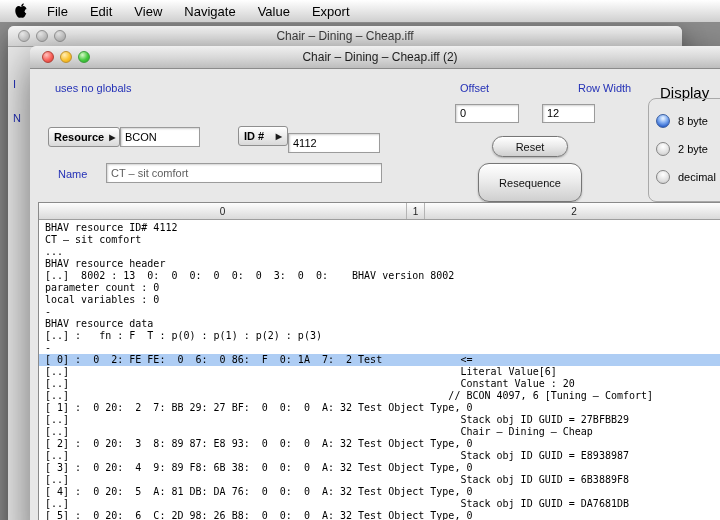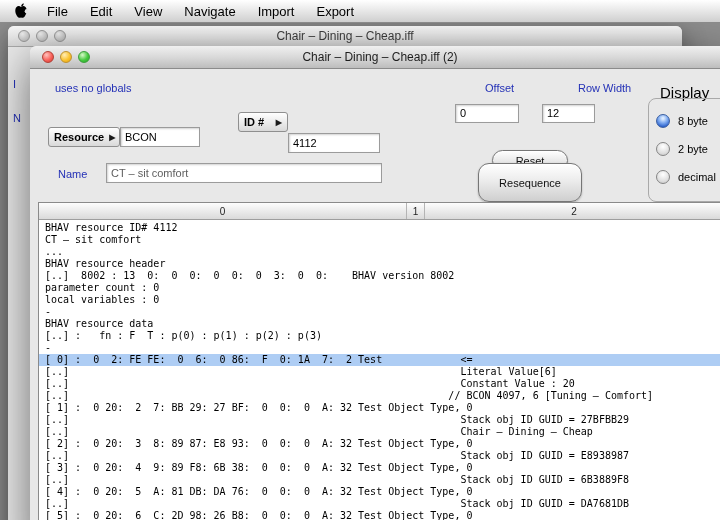--- a/index.html
+++ b/index.html
@@ -128,21 +128,21 @@
     <svg width="14" height="16" viewBox="0 0 14 16">
       <path d="M7 4.1 C8.4 2.6 10.4 2.9 11.4 3.9 C13.4 5.9 12.9 10 11 12.9 C10 14.5 8.8 15.2 7 14.4 C5.2 15.2 4 14.5 3 12.9 C1.1 10 0.6 5.9 2.6 3.9 C3.6 2.9 5.6 2.6 7 4.1 Z" fill="#000"></path>
       <path d="M7.2 3.4 C7.1 1.9 8.2 0.5 9.7 0.2 C9.9 1.8 8.7 3.3 7.2 3.4 Z" fill="#000"></path>
       <circle cx="12.9" cy="8.2" r="2.2" fill="#e3e3e3"></circle>
     </svg>
   </span>
   <span class="mitem">File</span>
   <span class="mitem">Edit</span>
   <span class="mitem">View</span>
   <span class="mitem">Navigate</span>
-  <span class="mitem">Import</span>
+  <span class="mitem">Value</span>
   <span class="mitem">Export</span>
 </div>
 
 <div class="backwin">
   <div class="titlebar">
     <span class="light gray l1"></span>
     <span class="light gray l2"></span>
     <span class="light gray l3"></span>
     <span>Chair – Dining – Cheap.iff</span>
   </div>
@@ -159,35 +159,35 @@
   </div>
 
   <span class="bluelabel" style="left:25px;top:36px;">uses no globals</span>
 
   <span class="popup" style="left:18px;top:81px;width:72px;">
     <span>Resource</span>
     <span class="arrow">▶</span>
   </span>
   <span class="field" style="left:90px;top:81px;width:80px;">BCON</span>
 
-  <span class="popup" style="left:208px;top:66px;width:50px;">
+  <span class="popup" style="left:208px;top:80px;width:50px;">
     <span>ID #</span>
     <span class="arrow">▶</span>
   </span>
   <span class="field" style="left:258px;top:81px;width:92px;margin-top:6px;">4112</span>
 
   <span class="bluelabel" style="left:28px;top:122px;">Name</span>
   <span class="field gray" style="left:76px;top:117px;width:276px;">CT – sit comfort</span>
 
-  <span class="bluelabel" style="left:430px;top:36px;margin-left:25px;">Offset</span>
+  <span class="bluelabel" style="left:430px;top:36px;">Offset</span>
   <span class="bluelabel" style="left:513px;top:36px;padding-left:35px;">Row Width</span>
   <span class="field small" style="left:425px;top:58px;width:64px;">0</span>
   <span class="field small" style="left:512px;top:58px;width:53px;">12</span>
 
-  <span class="aquabtn" style="left:462px;top:90px;width:76px;height:21px;margin-top:14px;">Reset</span>
+  <span class="aquabtn" style="left:462px;top:90px;width:76px;height:21px;">Reset</span>
   <span class="aquabtn" style="left:448px;top:117px;width:104px;height:39px;">Resequence</span>
 
   <span class="grouplabel" style="left:630px;top:38px;">Display</span>
   <div class="groupbox" style="left:618px;top:52px;width:170px;height:102px;"></div>
   <span class="radio checked" style="left:626px;top:68px;"></span>
   <span class="radiolabel" style="left:648px;top:69px;">8 byte</span>
   <span class="radio" style="left:626px;top:96px;"></span>
   <span class="radiolabel" style="left:648px;top:97px;">2 byte</span>
   <span class="radio" style="left:626px;top:124px;"></span>
   <span class="radiolabel" style="left:648px;top:125px;">decimal</span>

